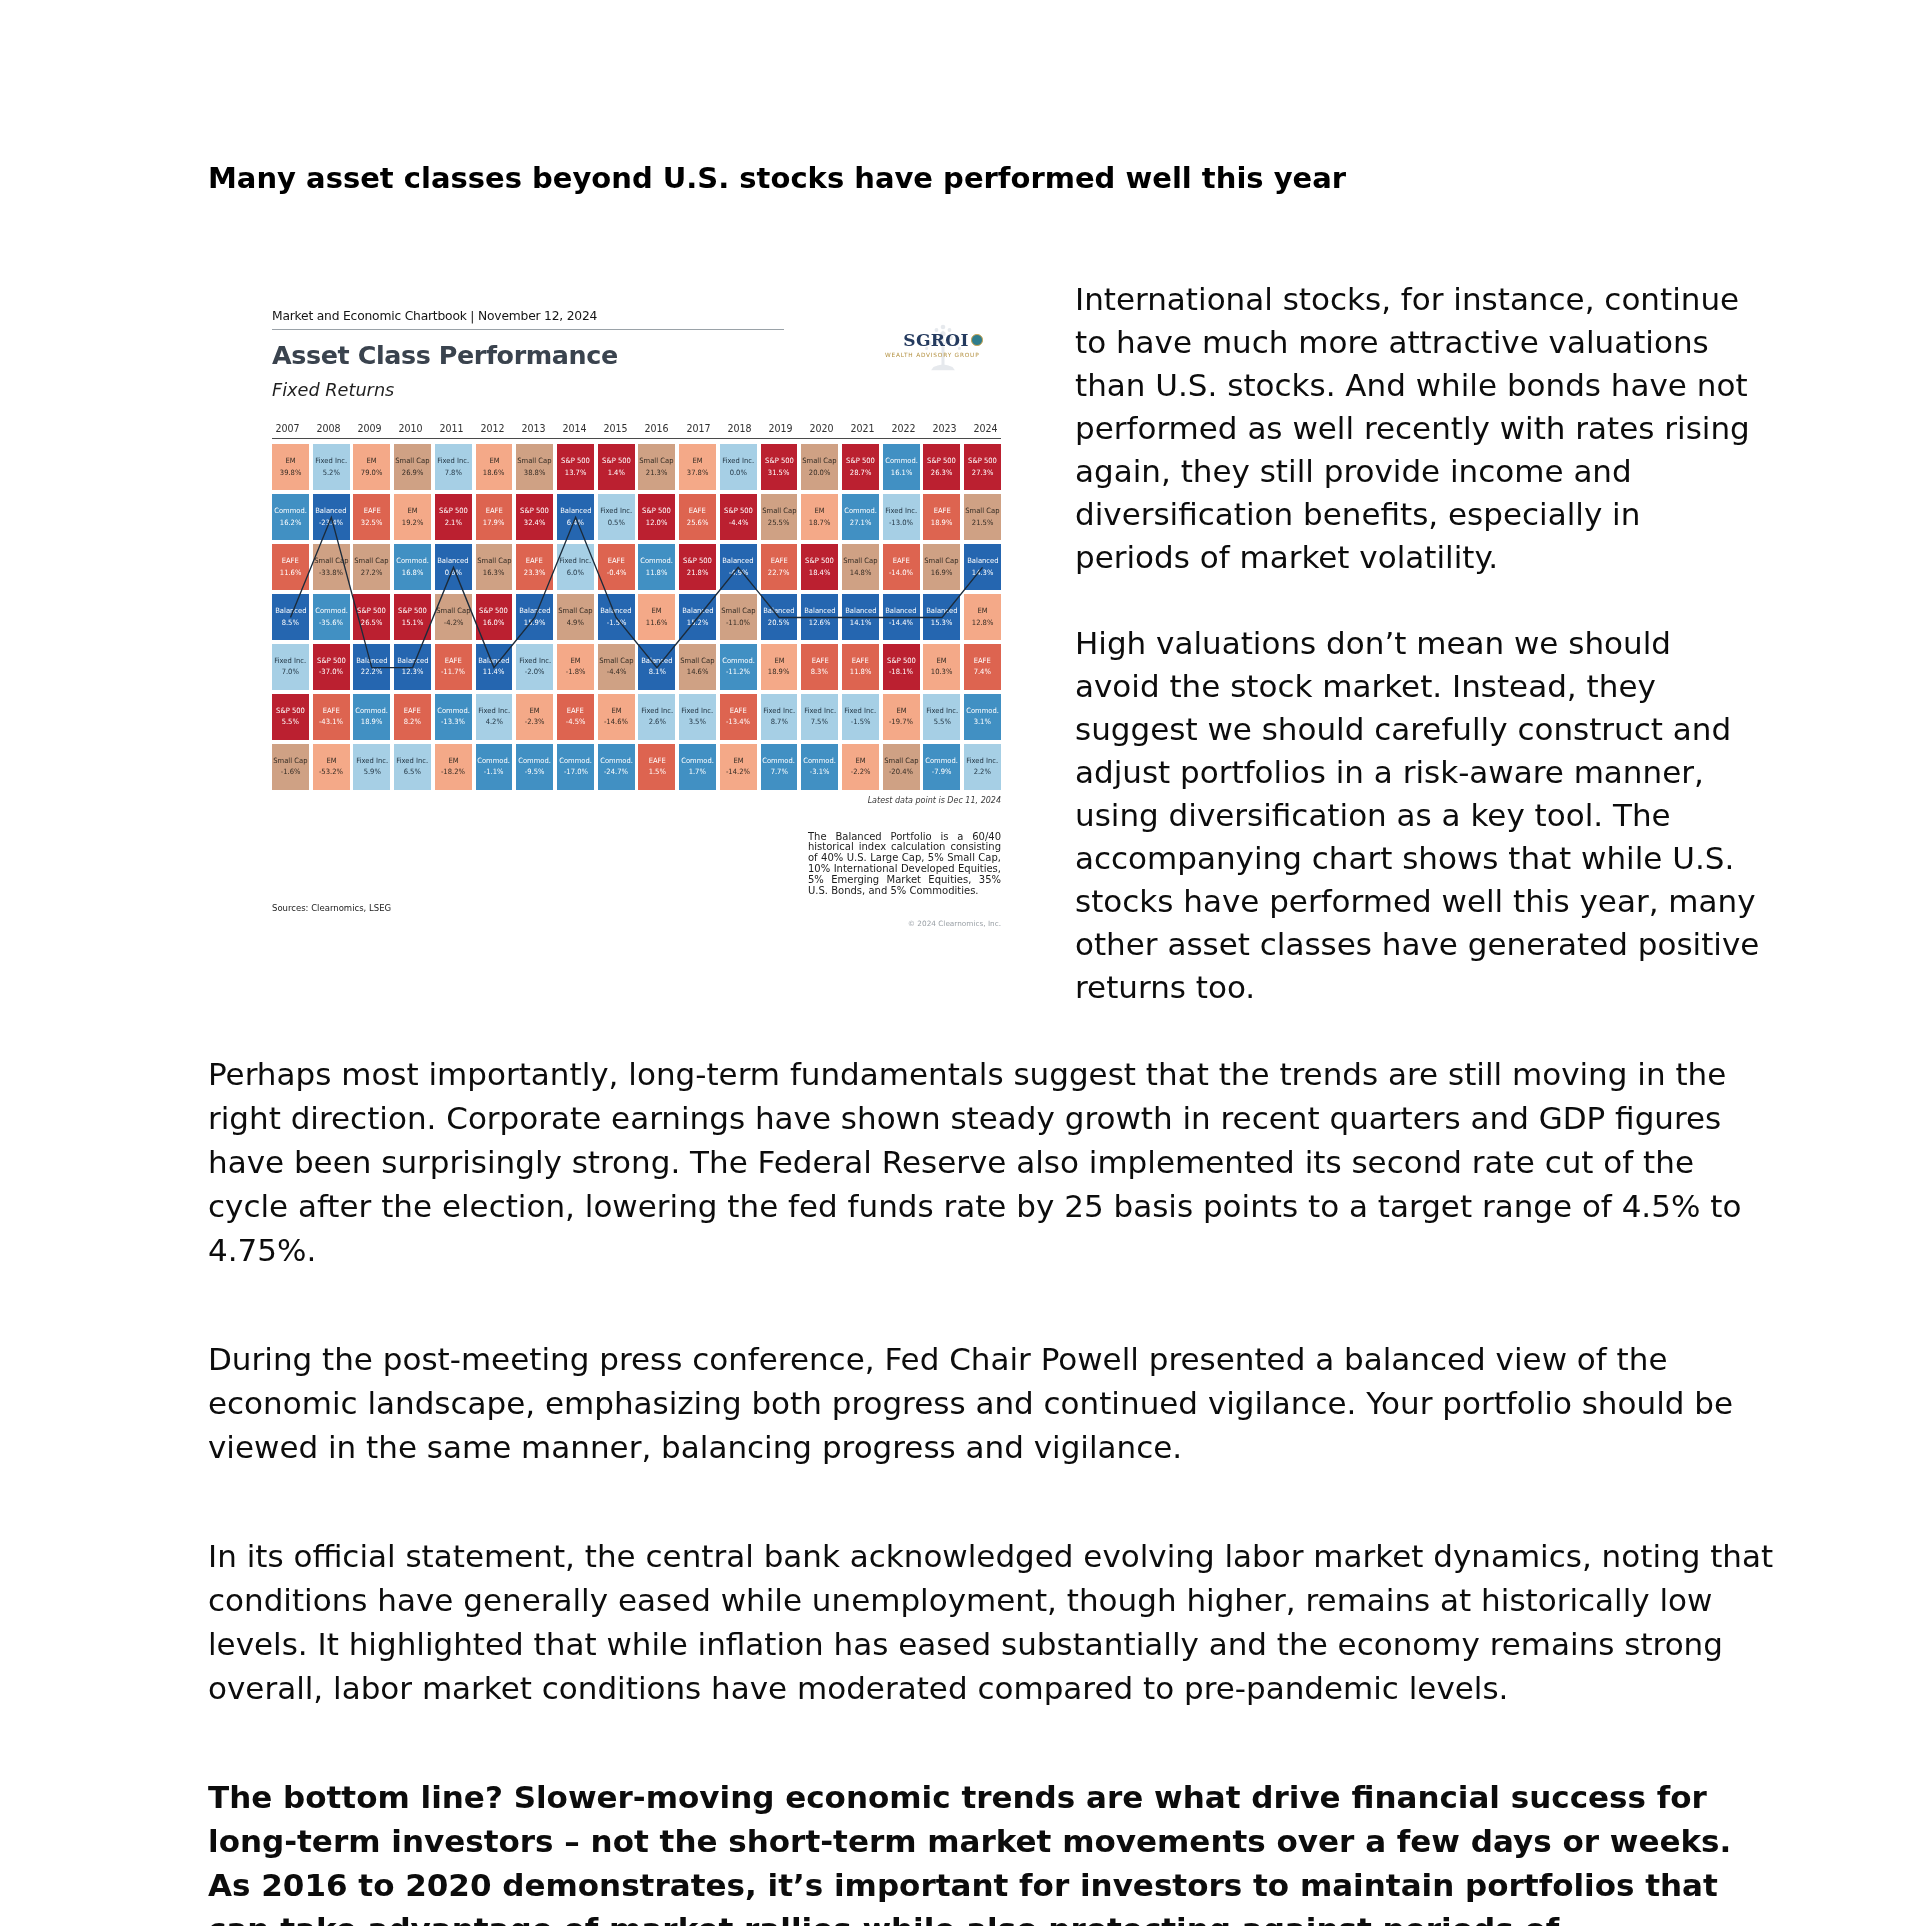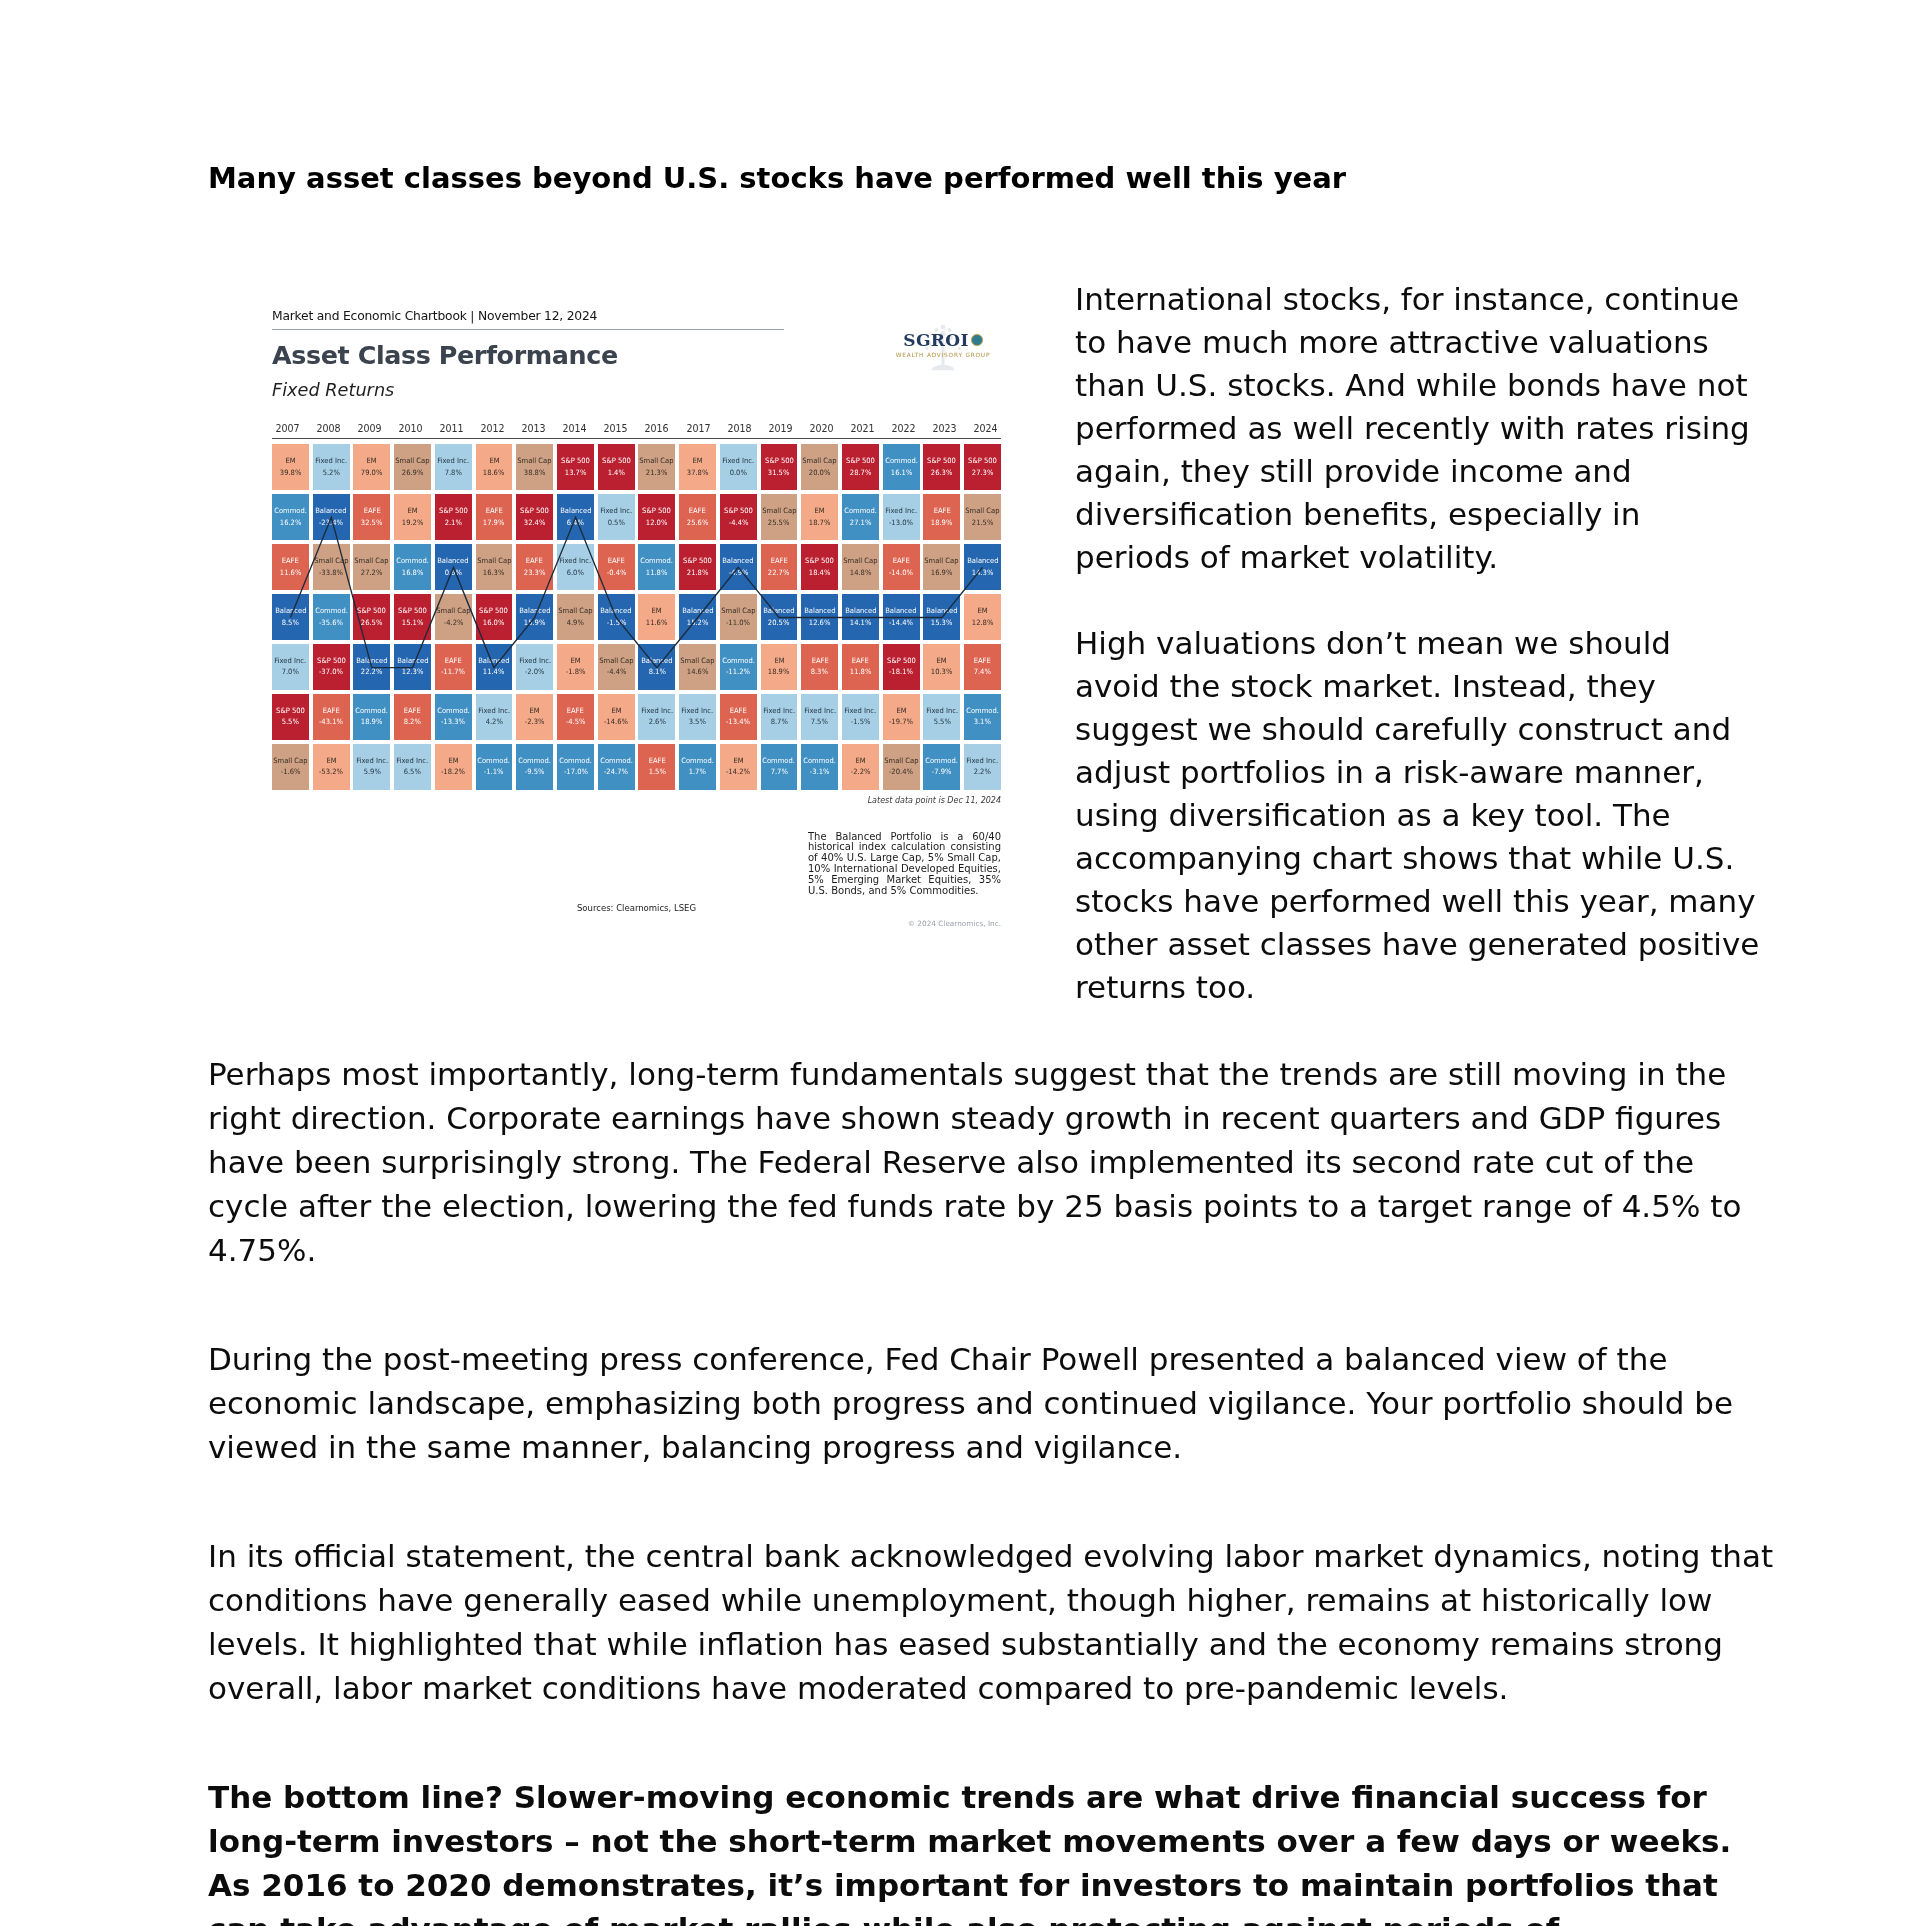--- a/index.html
+++ b/index.html
@@ -24,21 +24,21 @@
     color:#141414; white-space:nowrap;
   }
   .kicker-rule { margin-top:6.2px; height:1.2px; width:512px; background:#9aa2a8; }
   .chart-title {
     margin-top:9.2px; font-size:25.4px; font-weight:600; color:#3a434e;
     letter-spacing:-0.4px; white-space:nowrap;
   }
   .chart-subtitle { margin-top:10px; font-size:17.7px; font-style:italic; color:#1f1f1f; }
 
   .logo {
-    position:absolute; right:0; top:37px; width:116px; text-align:center;
+    position:absolute; right:0; top:37px; width:116px; text-align:left;
   }
   .logo .tree { position:absolute; left:50%; top:-10.8px; transform:translateX(-50%); opacity:.65; }
   .logo-row { position:relative; display:flex; align-items:center; justify-content:center; gap:2.3px; }
   .logo-name { font-family:"DejaVu Serif","Liberation Serif",serif; font-size:17px; font-weight:bold; color:#243a5e; letter-spacing:0.4px; }
   .globe { width:11.6px; height:11.6px; border-radius:50%; background:#2f7d8c;
     border:1.5px solid #c9a24b; display:inline-block; }
   .logo-tag { position:relative; margin-top:2.3px; font-size:5.8px; letter-spacing:0.8px; color:#b3903f; white-space:nowrap; }
 
   .years {
     display:grid; grid-template-columns:repeat(18,1fr); gap:10px;
@@ -58,21 +58,21 @@
   .cell .cl, .cell .cv {
     font-size:7.3px; line-height:1.1; white-space:nowrap; transform:scaleX(.93);
   }
   #bal-lines { position:absolute; left:0; top:0; pointer-events:none; }
 
   .latest { margin-top:6.2px; text-align:right; font-size:8px; font-style:italic; color:#3a3a3a; }
   .disclosure {
     margin-top:27px; margin-left:auto; width:193px; text-align:justify;
     font-size:10px; line-height:10.8px; color:#1b1b1b;
   }
-  .sources { margin-top:7px; text-align:center; font-size:8.5px; color:#222; }
+  .sources { margin-top:7px; text-align:left; font-size:8.5px; color:#222; }
   .copyright { margin-top:5.4px; text-align:right; font-size:7.3px; color:#9aa0a6; }
 
   
   .right-col {
     position:absolute; left:1075px; top:278px; width:686px;
     font-size:31px; line-height:43px; color:#0c0c0c;
   }
   .right-col p + p { margin-top:43px; }
 
   .main-text {

